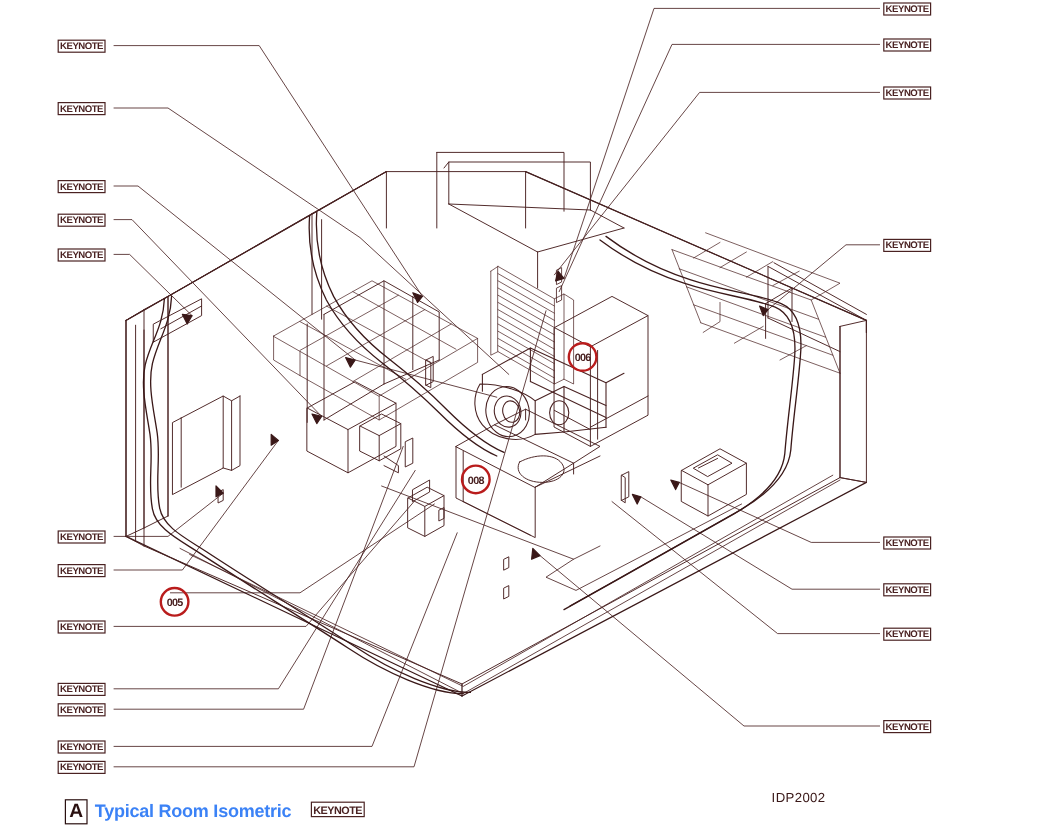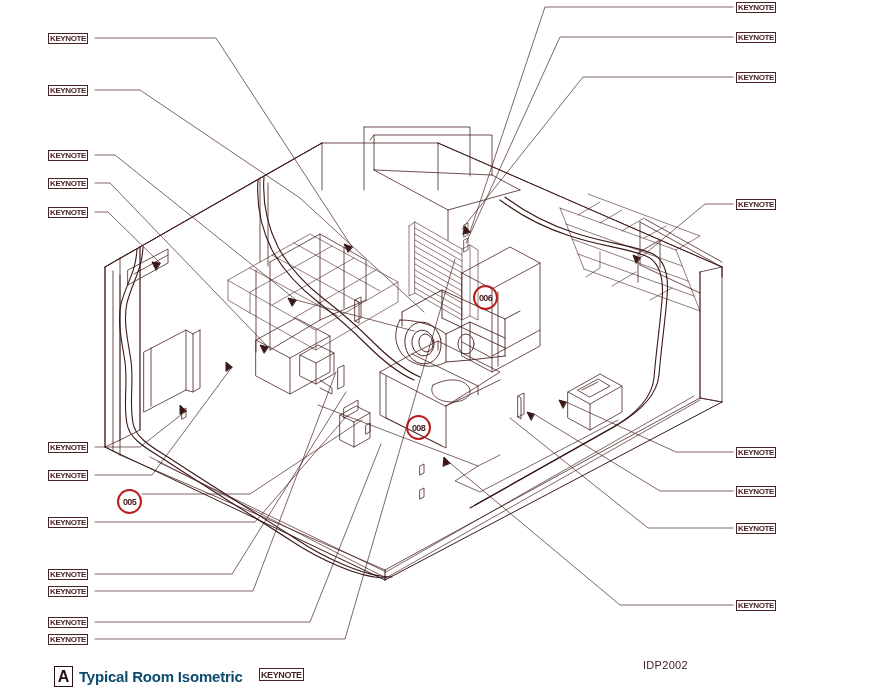--- a/index.html
+++ b/index.html
@@ -44,21 +44,21 @@
   }
   #title-letter{
     border:1px solid #2a1010;
     width:19px;height:21px;
     display:flex;align-items:center;justify-content:center;
     font-size:16px;font-weight:700;color:#2a1010;
     box-sizing:border-box;
   }
   #title-text{
     margin-left:6px;
-    font-size:15px;font-weight:700;color:#0c4a6e;
+    font-size:15px;font-weight:700;color:#3b82f6;
     letter-spacing:-0.2px;
     white-space:nowrap;
   }
   #title-kn{
     position:absolute;left:259px;top:668px;
     border:1px solid #4a2222;background:#fff;color:#4a2222;
     font-size:9px;font-weight:700;letter-spacing:-0.4px;
     height:13px;line-height:12px;padding:0 1px;box-sizing:border-box;
   }
   #sheet-code{
@@ -399,23 +399,23 @@
       <div class="kn-box" style="left: 736px; top: 32px;">KEYNOTE</div>
       <div class="kn-box" style="left: 736px; top: 72px;">KEYNOTE</div>
       <div class="kn-box" style="left: 736px; top: 199px;">KEYNOTE</div>
       <div class="kn-box" style="left: 736px; top: 447px;">KEYNOTE</div>
       <div class="kn-box" style="left: 736px; top: 486px;">KEYNOTE</div>
       <div class="kn-box" style="left: 736px; top: 523px;">KEYNOTE</div>
       <div class="kn-box" style="left: 736px; top: 600px;">KEYNOTE</div>
     </div>
 
   <div id="bubble-layer">
-      <div class="bubble" style="left: 117px; top: 489px;">005</div>
+      <div class="bubble" style="left: 133px; top: 489px;">005</div>
       <div class="bubble" style="left: 473px; top: 285px;">006</div>
-      <div class="bubble" style="left: 406px; top: 387px; margin-top: 28px;">008</div>
+      <div class="bubble" style="left: 384px; top: 387px;">008</div>
     </div>
 
   <div id="title-block">
     <div id="title-letter">A</div>
     <div id="title-text">Typical Room Isometric</div>
   </div>
   <div id="title-kn">KEYNOTE</div>
 
   <div id="sheet-code">IDP2002</div>
 

